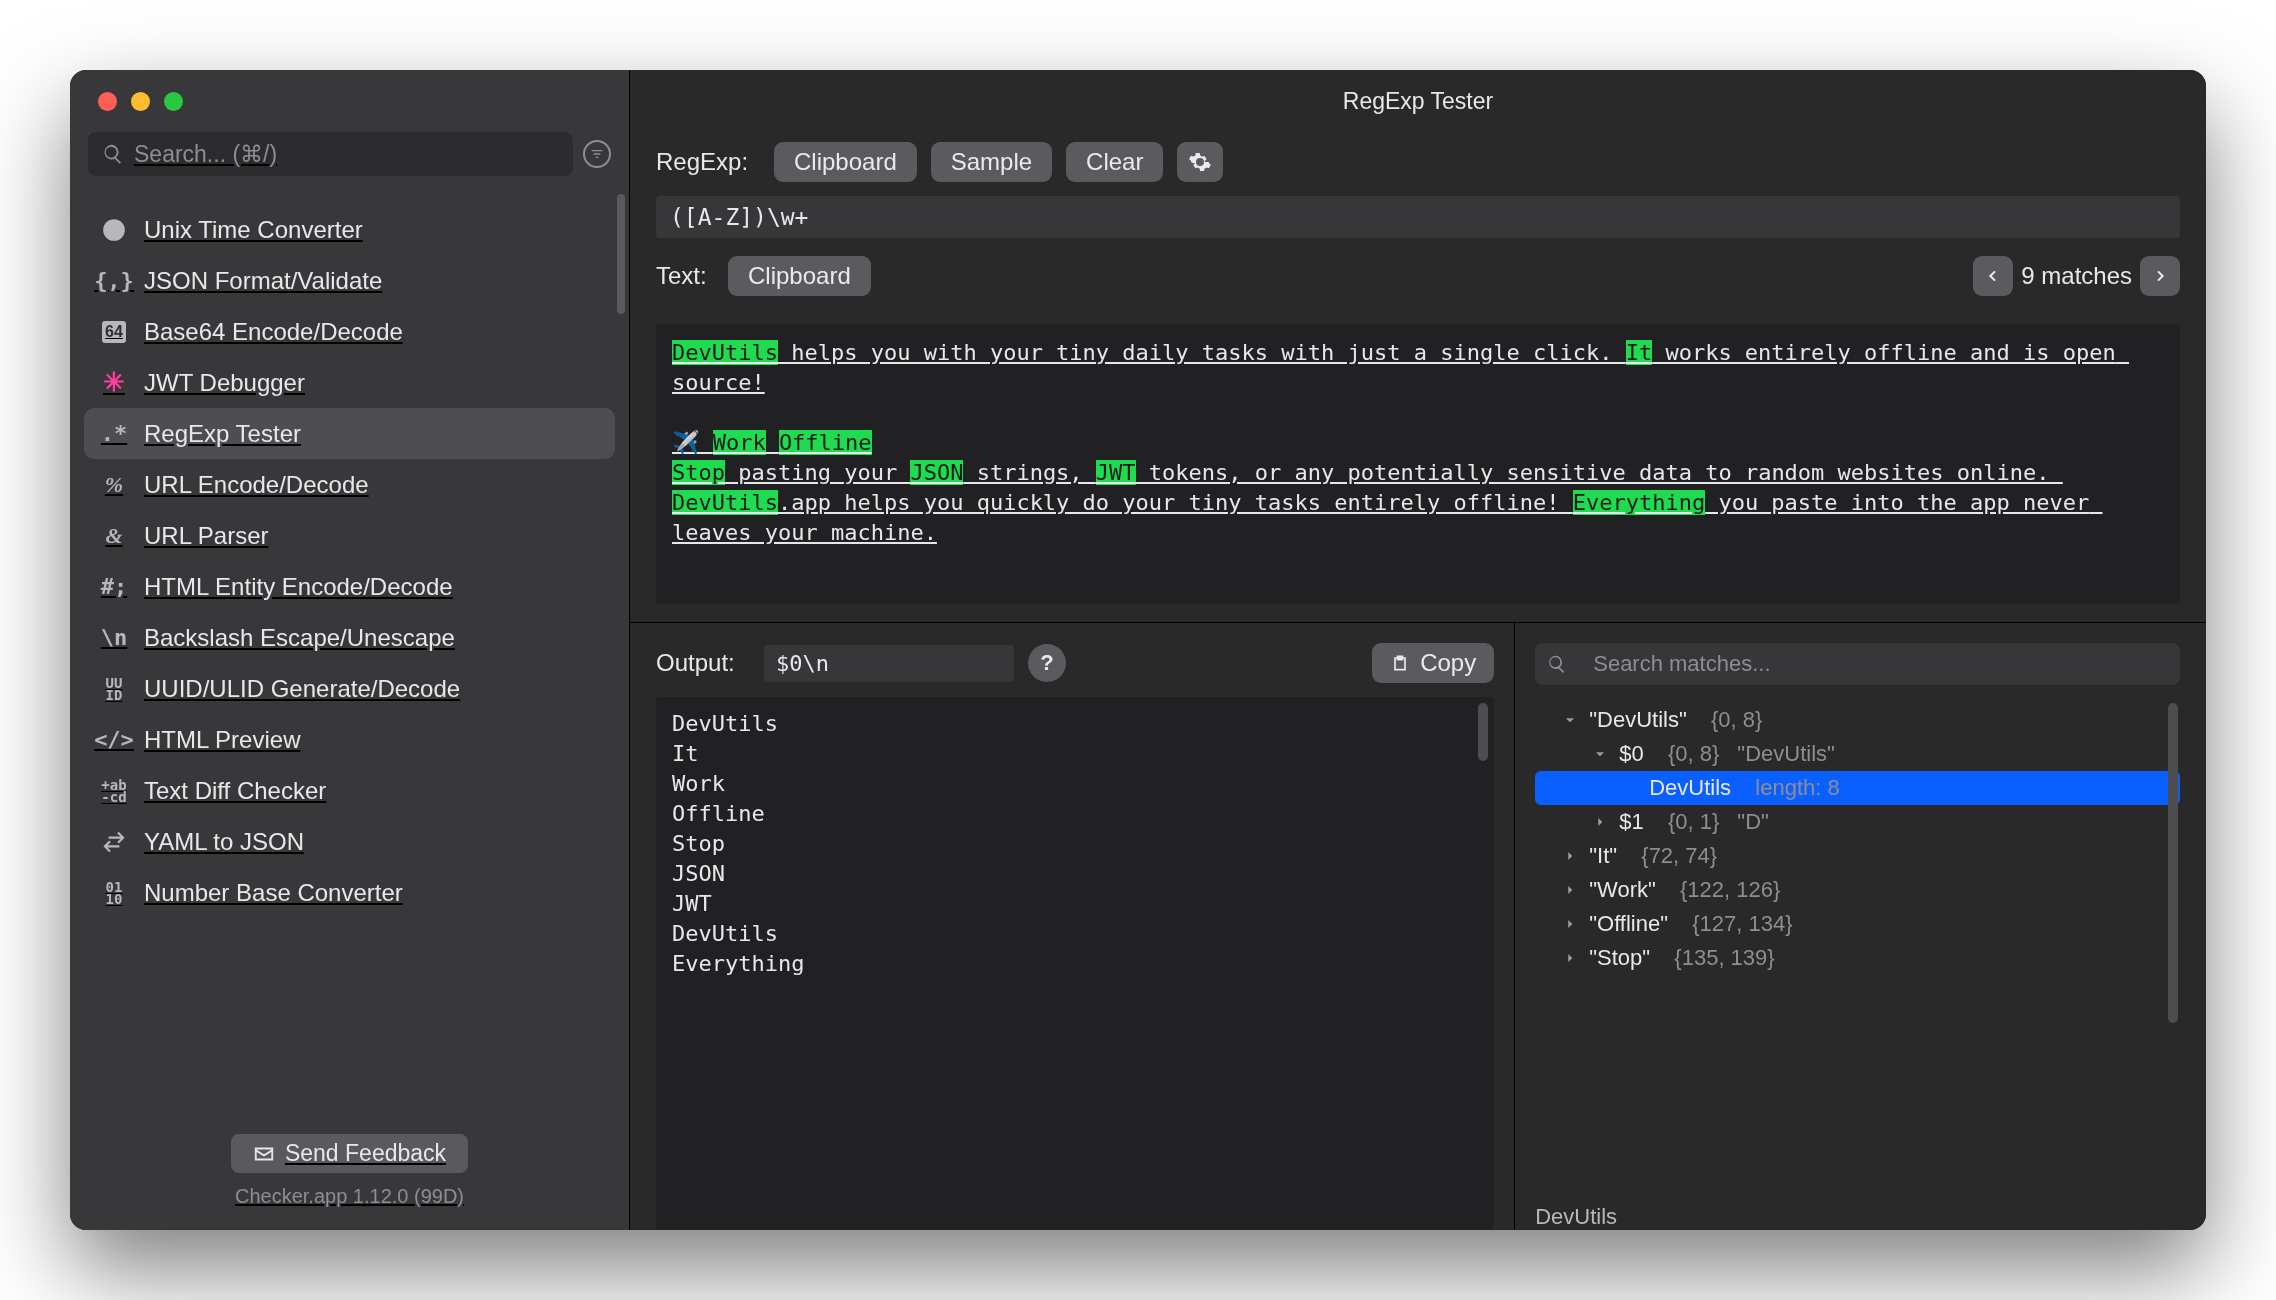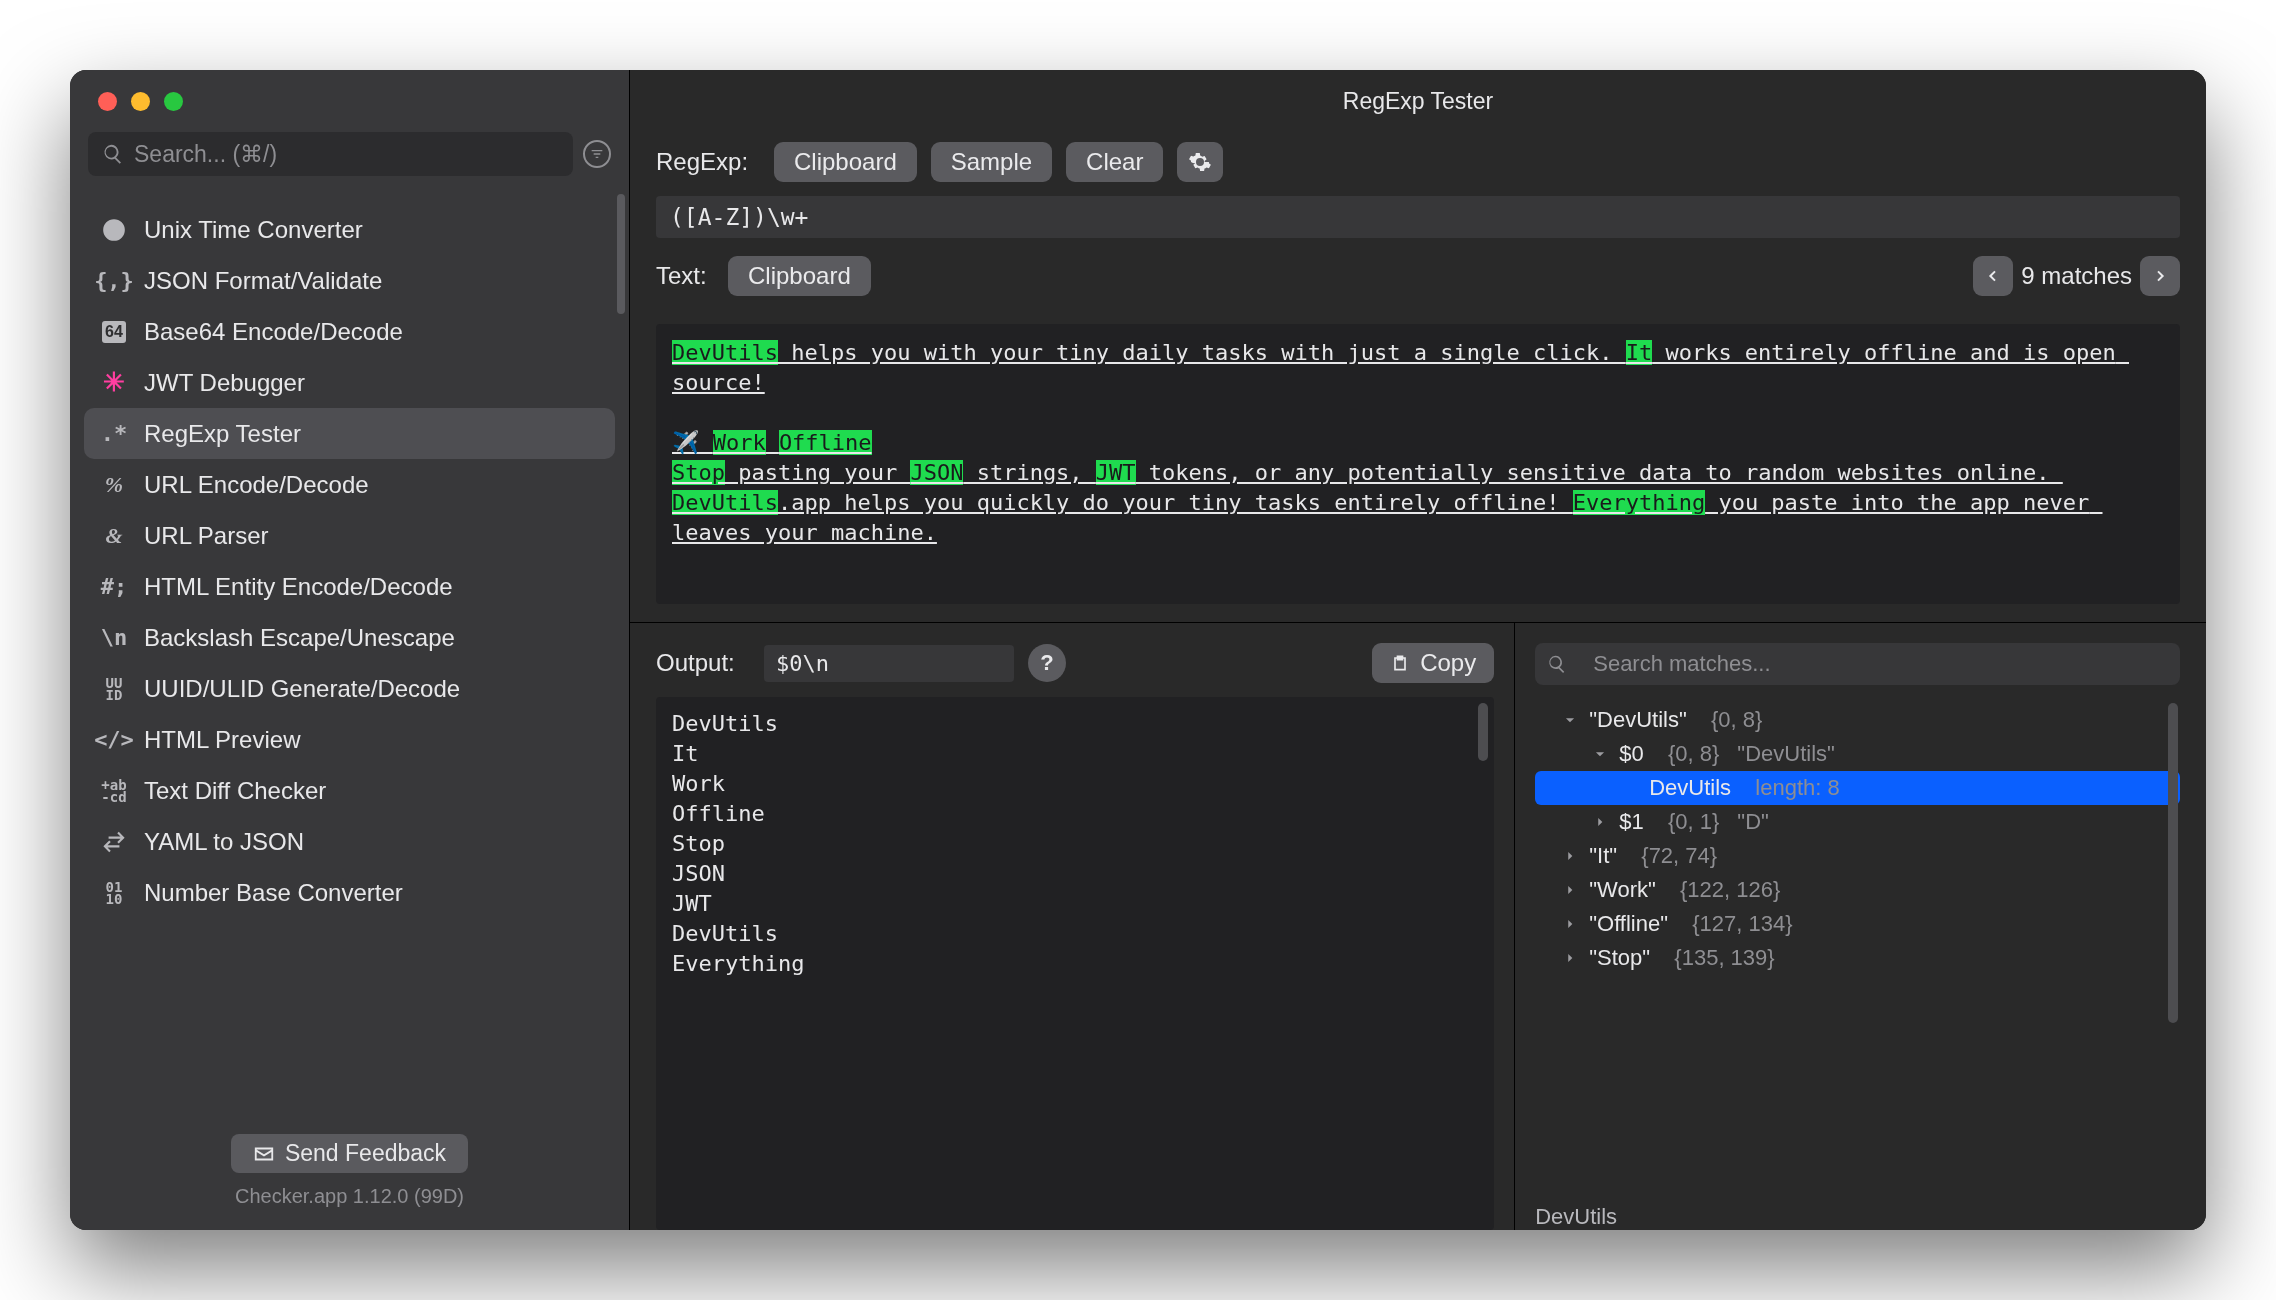--- a/index.html
+++ b/index.html
@@ -12,20 +12,21 @@
   box-shadow: 0 40px 90px rgba(0,0,0,0.5);
   display: flex;
   overflow: hidden;
 }
 .sidebar {
   width: 560px;
   background: #38383a;
   display: flex;
   flex-direction: column;
   border-right: 1px solid #000;
+  text-decoration: underline;
 }
 .titlebar-left {
   height: 62px;
   display: flex;
   align-items: center;
   padding-left: 28px;
   gap: 14px;
 }
 .traffic { width: 19px; height: 19px; border-radius: 50%; }
 .traffic.red { background: #ff5f57; }

